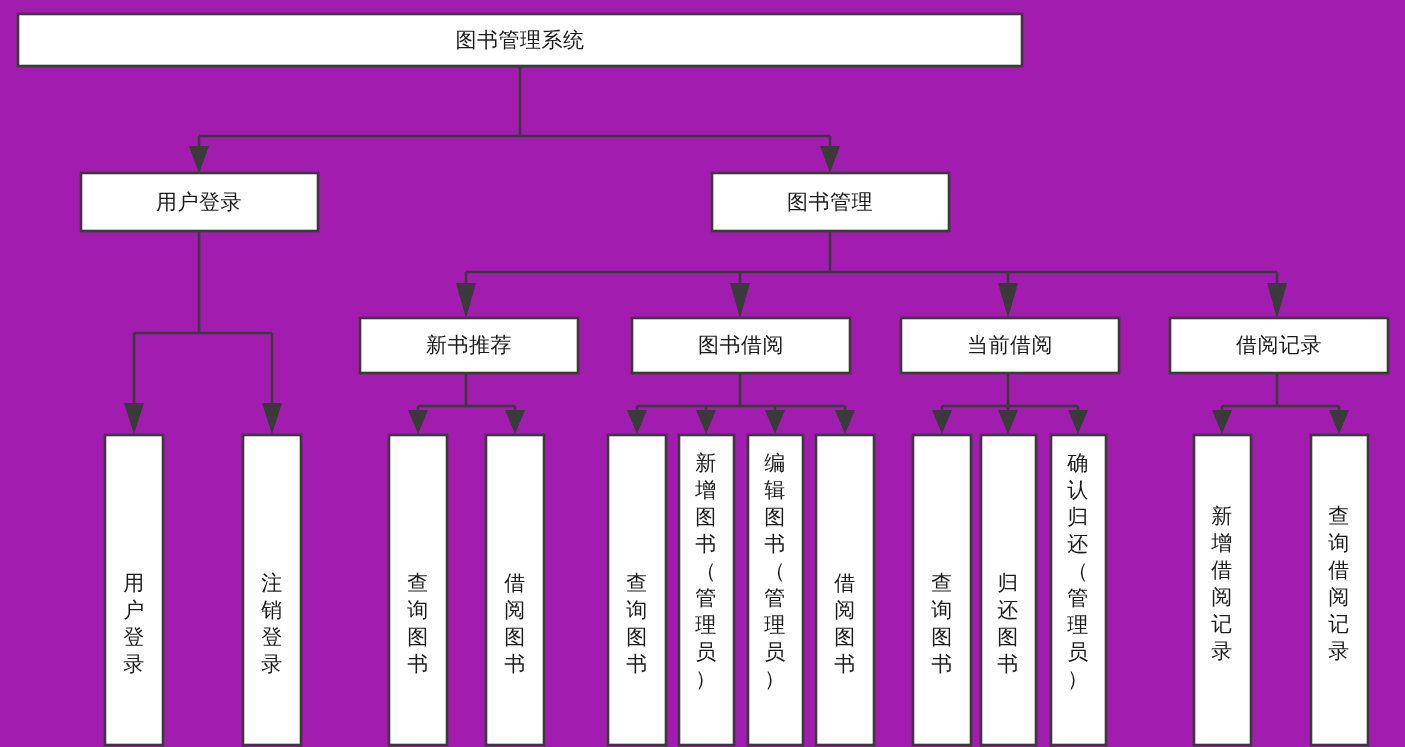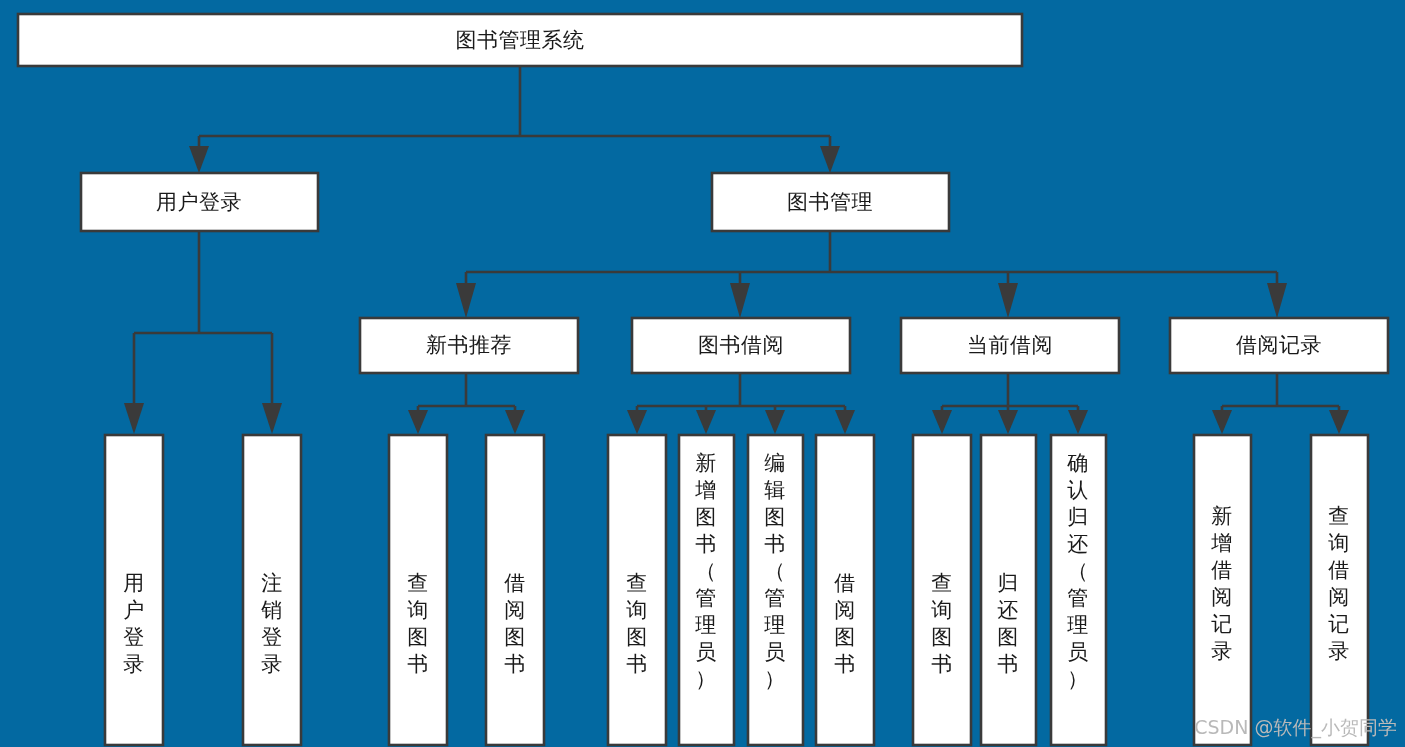--- a/index.html
+++ b/index.html
@@ -8,21 +8,21 @@
     padding: 0;
     background: #ffffff;
   }
   body {
     font-family: "DejaVu Sans", "Liberation Sans", sans-serif;
   }
   #diagram-root {
     position: relative;
     width: 1405px;
     height: 747px;
-    background: #0369a1;
+    background: #a21caf;
     overflow: hidden;
   }
   svg.diagram-canvas {
     position: absolute;
     left: 0;
     top: 0;
     width: 1405px;
     height: 747px;
     display: block;
   }
@@ -246,15 +246,14 @@
       <text class="node-label-v" x="1222" y="523" text-anchor="middle"><tspan x="1222" dy="0">新</tspan><tspan x="1222" dy="27">增</tspan><tspan x="1222" dy="27">借</tspan><tspan x="1222" dy="27">阅</tspan><tspan x="1222" dy="27">记</tspan><tspan x="1222" dy="27">录</tspan></text>
     </g>
 
     <g>
       <rect class="node-rect" x="1311" y="435" width="57" height="310"></rect>
       <text class="node-label-v" x="1339" y="523" text-anchor="middle"><tspan x="1339" dy="0">查</tspan><tspan x="1339" dy="27">询</tspan><tspan x="1339" dy="27">借</tspan><tspan x="1339" dy="27">阅</tspan><tspan x="1339" dy="27">记</tspan><tspan x="1339" dy="27">录</tspan></text>
     </g>
 
   </svg>
 
-  <div class="watermark-text">CSDN @软件_小贺同学</div>
 
 </div>
 
 </body></html>

